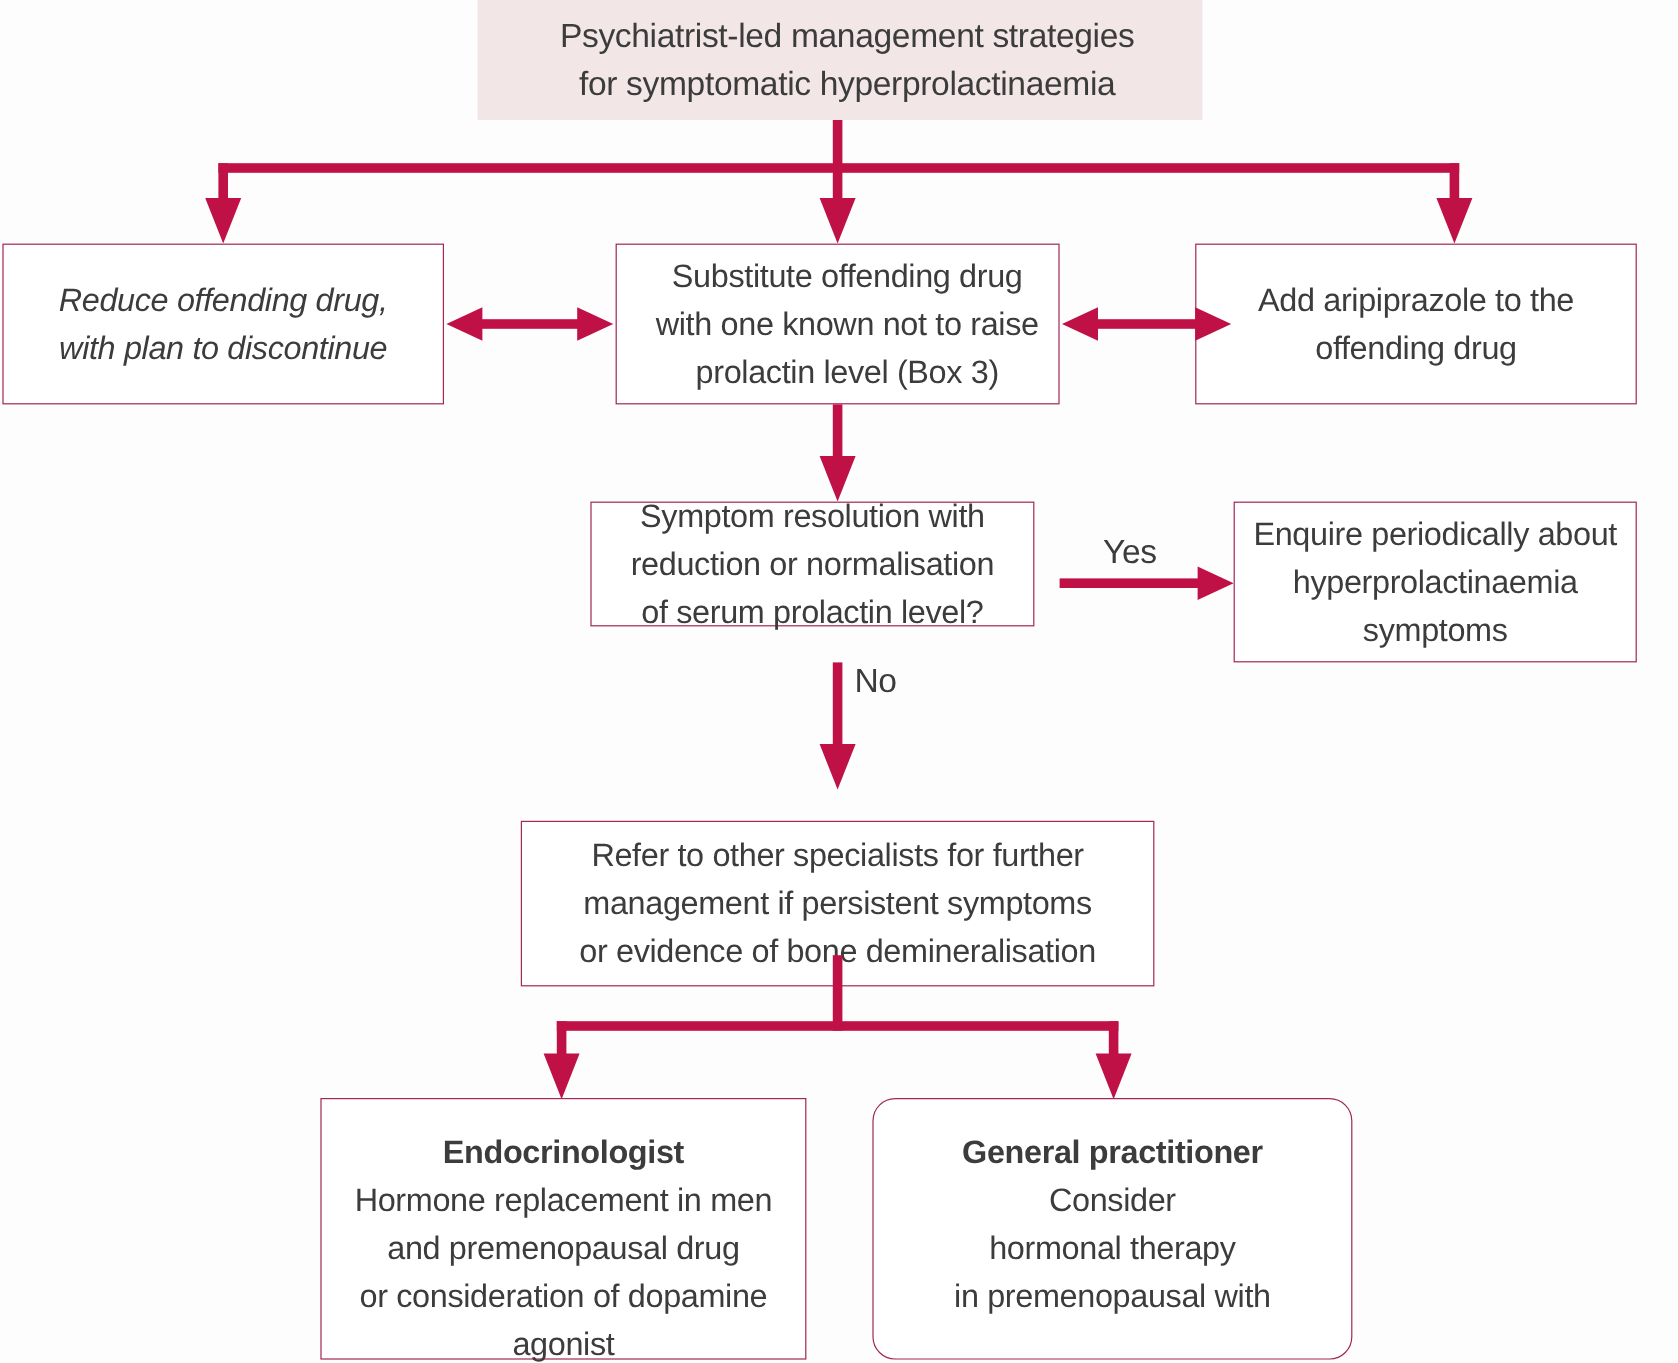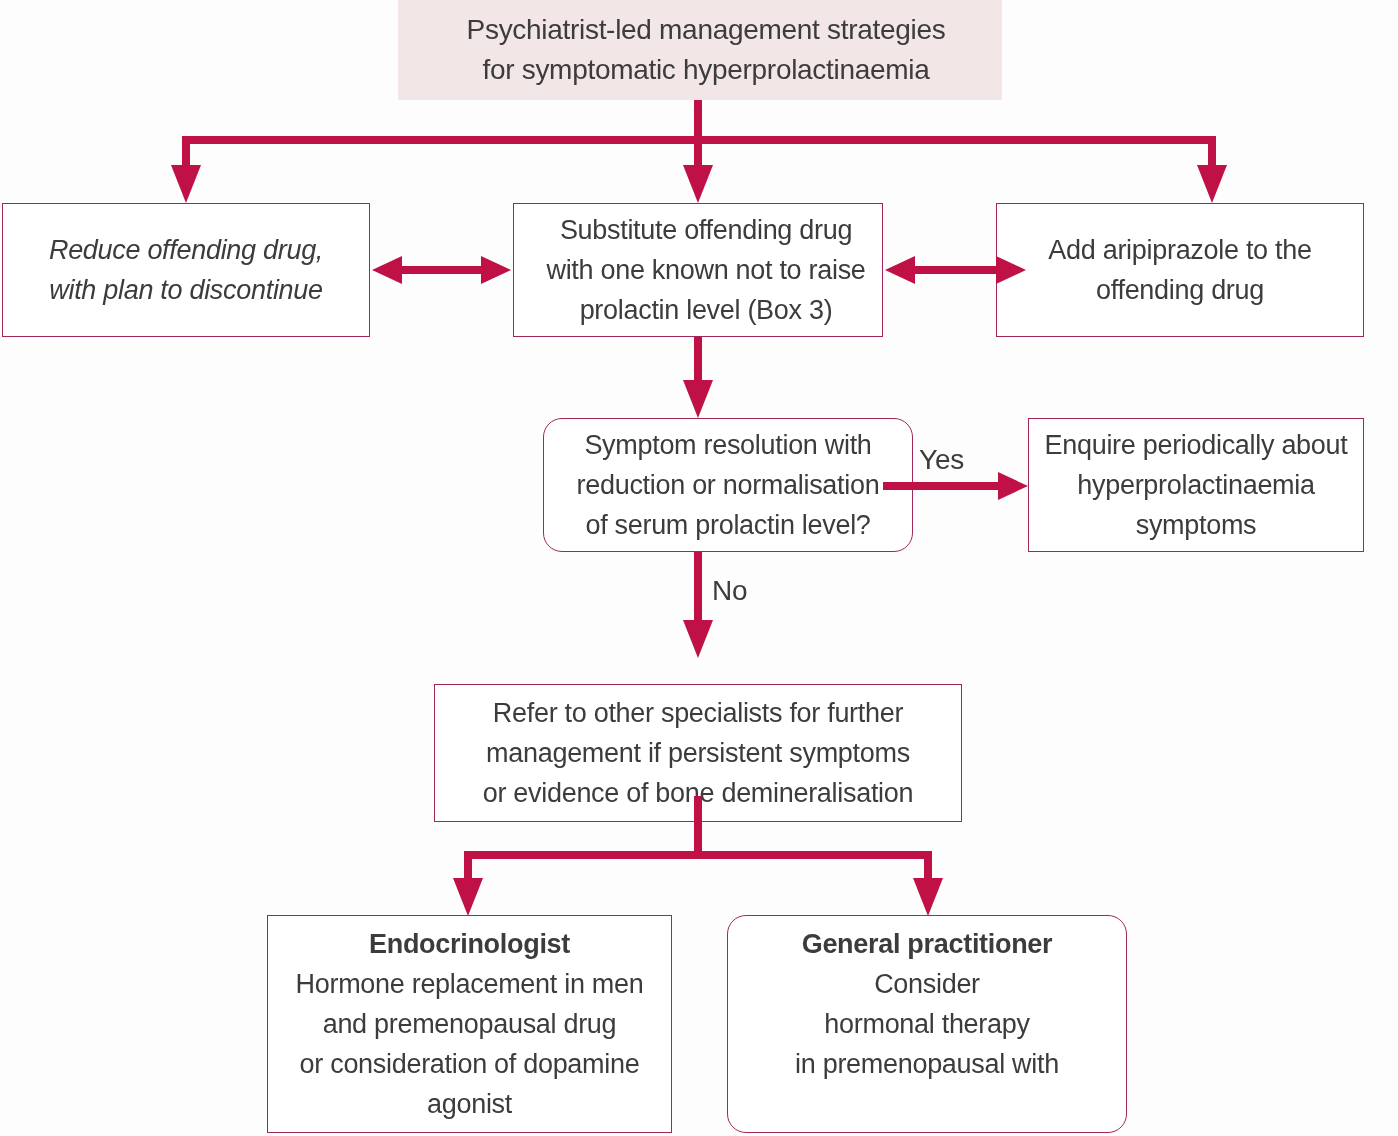--- a/index.html
+++ b/index.html
@@ -37,21 +37,21 @@
     letter-spacing:-0.3px;
   }
   .node.title{
     border:none;
     background:var(--title-bg);
     font-size:28px;
   }
   .node.col{
     flex-direction:column;
     justify-content:flex-start;
-    padding-top:8px;
+    padding-top:24px;
   }
   .node .heading{
     font-weight:bold;
     white-space:pre-line;
   }
   .node .body{
     white-space:pre-line;
   }
   .shaft-h{
     position:absolute;
@@ -121,34 +121,34 @@
   <div class="ah-left" style="left:372px; top:256px;"></div>
   <div class="ah-right" style="left:481px; top:256px;"></div>
 
   <div class="shaft-h" style="left:911px; top:266px; width:87px;"></div>
   <div class="ah-left" style="left:885px; top:256px;"></div>
   <div class="ah-right" style="left:996px; top:256px;"></div>
 
   <div class="shaft-v" style="left:694px; top:337px; height:46px;"></div>
   <div class="ah-down" style="left:683px; top:380px;"></div>
 
-  <div class="node" style="left:543px; top:418px; width:370px; height:134px;border-radius:19px;">Symptom resolution with
+  <div class="node" style="left:492px; top:418px; width:370px; height:104px;">Symptom resolution with
 reduction or normalisation
 of serum prolactin level?</div>
 
   <div class="edge-label" style="left:883px; top:444px; width:117px; text-align:center;">Yes</div>
   <div class="shaft-h" style="left:883px; top:482px; width:117px;"></div>
   <div class="ah-right" style="left:998px; top:472px;"></div>
 
   <div class="node" style="left:1028px; top:418px; width:336px; height:134px;">Enquire periodically about
 hyperprolactinaemia
 symptoms</div>
 
   <div class="shaft-v" style="left:694px; top:552px; height:70px;"></div>
-  <div class="edge-label" style="left:712px; top:575px;">No</div>
+  <div class="edge-label" style="left:712px; top:552px;">No</div>
   <div class="ah-down" style="left:683px; top:620px;"></div>
 
   <div class="node" style="left:434px; top:684px; width:528px; height:138px;">Refer to other specialists for further
 management if persistent symptoms
 or evidence of bone demineralisation</div>
 
   <div class="shaft-v" style="left:694px; top:796px; height:63px;"></div>
   <div class="shaft-h" style="left:464px; top:851px; width:468px;"></div>
   <div class="shaft-v" style="left:464px; top:851px; height:29px;"></div>
   <div class="shaft-v" style="left:924px; top:851px; height:29px;"></div>

